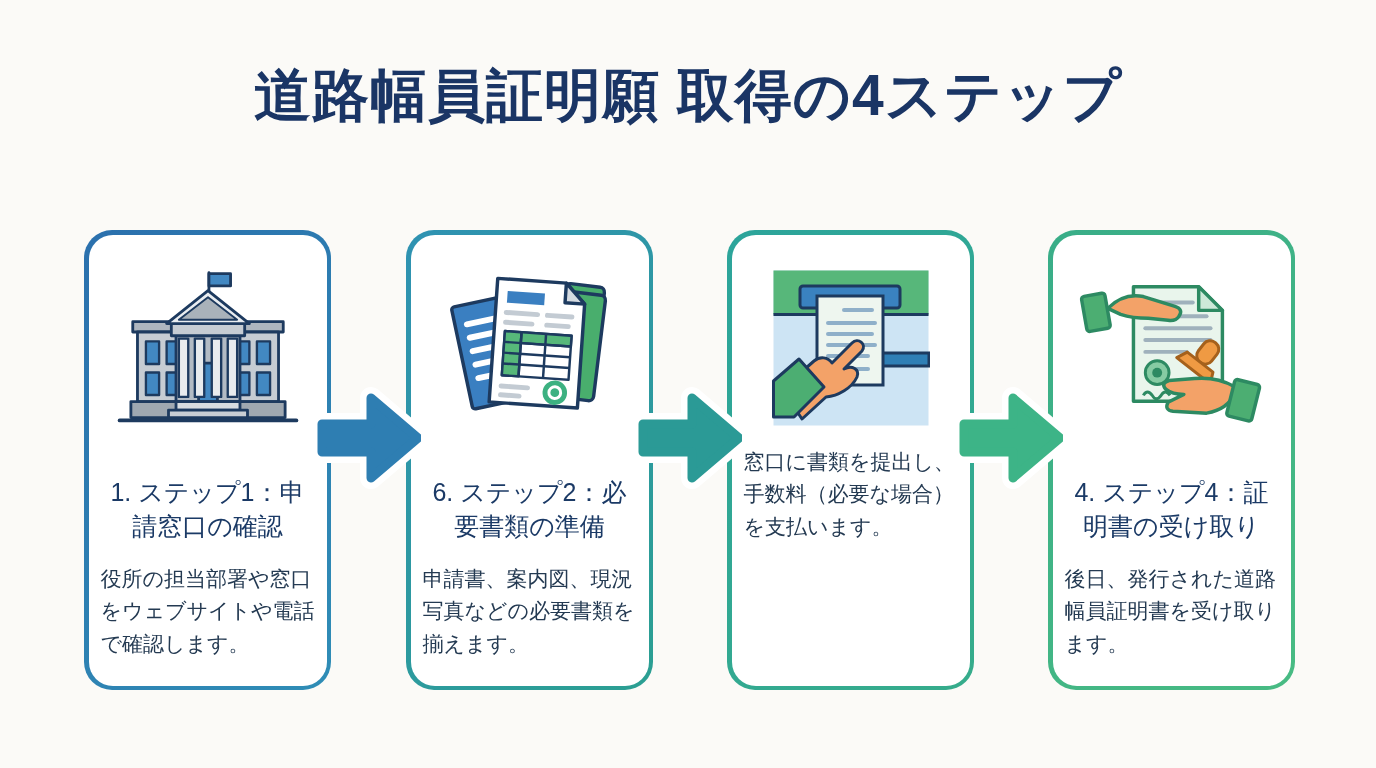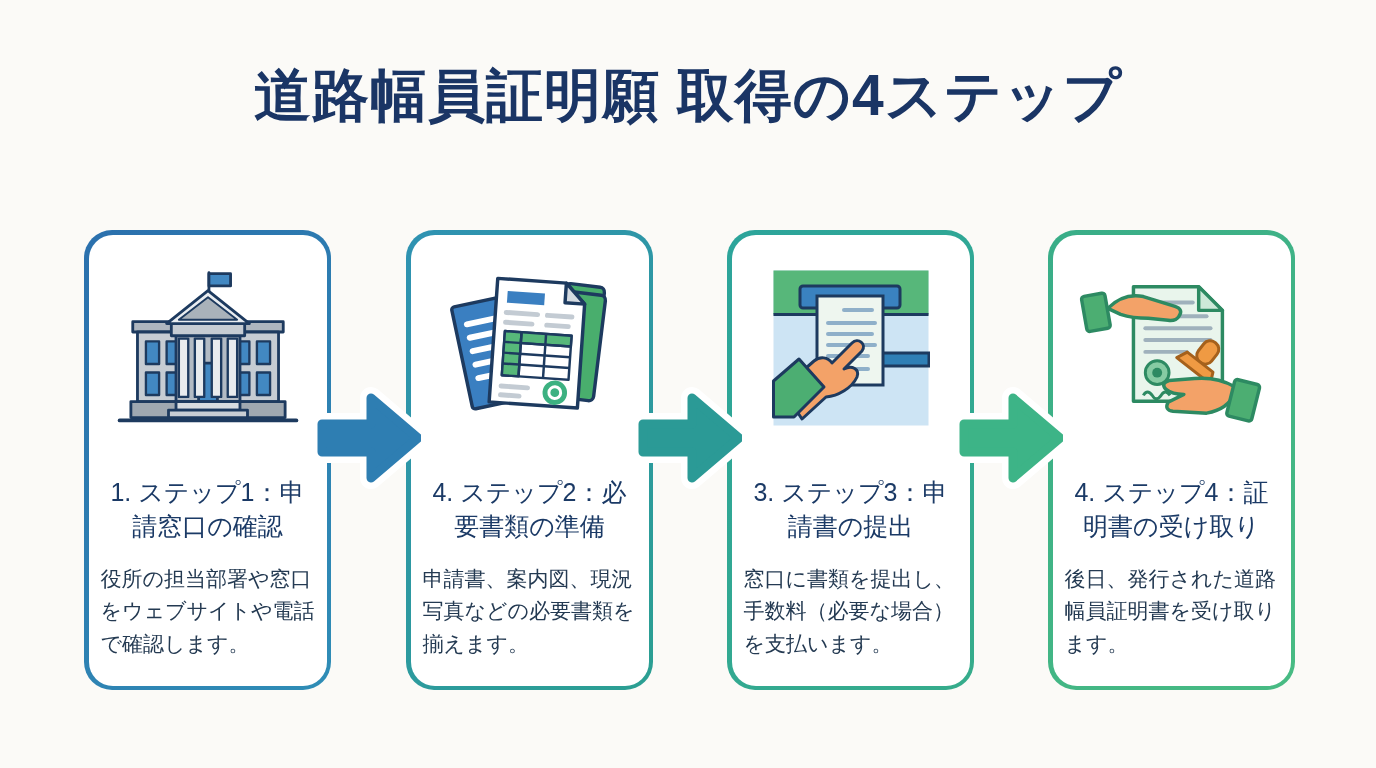--- a/index.html
+++ b/index.html
@@ -132,21 +132,21 @@
               <g stroke="#c3cbd3" stroke-width="5" stroke-linecap="round">
                 <line x1="61" y1="131" x2="88" y2="131"></line>
                   <line x1="61" y1="140" x2="80" y2="140"></line>
               </g>
               <circle cx="116" cy="134" r="10" fill="#ffffff" stroke="#3cb181" stroke-width="5"></circle>
               <circle cx="116" cy="134" r="4.5" fill="#3cb181" stroke="none"></circle>
             </g>
           </g>
         </svg>
       </div>
-      <h2 class="card-title" style="color: rgb(27, 58, 102);">4. ステップ2：必要書類の準備</h2>
+      <h2 class="card-title" style="color: rgb(27, 58, 102);">6. ステップ2：必要書類の準備</h2>
       <p class="card-desc" style="color: rgb(36, 58, 82);">申請書、案内図、現況写真などの必要書類を揃えます。</p>
     </div>
   </div>
 
   <div class="card card-2" style="background: linear-gradient(135deg, rgb(44, 164, 155), rgb(54, 172, 139));">
     <div class="card-inner">
       <div class="icon-box">
         <svg width="158" height="158" viewBox="0 0 158 158">
           <rect x="1.5" y="1.5" width="155" height="155" fill="#cde4f4"></rect>
           <rect x="1.5" y="1.5" width="155" height="44" fill="#57b77a"></rect>
@@ -159,21 +159,20 @@
               <line x1="56" y1="54" x2="103" y2="54"></line>
             <line x1="56" y1="65" x2="100" y2="65"></line>
               <line x1="56" y1="76" x2="103" y2="76"></line>
             <line x1="56" y1="87" x2="96" y2="87"></line>
               <line x1="70" y1="100" x2="96" y2="100"></line>
           </g>
           <path d="M10 120 L42 92 C48 87 56 88 60 94 L80 74 C86 68 95 75 90 82 L72 100 C80 96 88 100 85 108 C80 119 66 127 54 128 L30 150 Z" fill="#f3a268" stroke="#1d3a5f" stroke-width="3" stroke-linejoin="round"></path>
           <polygon points="1.5,112 27,90 52,118 22,148 1.5,148" fill="#4cae72" stroke="#1d3a5f" stroke-width="3" stroke-linejoin="round"></polygon>
         </svg>
       </div>
-      <h2 class="card-title" style="color: rgb(27, 58, 102);">3. ステップ3：申請書の提出</h2>
       <p class="card-desc" style="color: rgb(36, 58, 82);">窓口に書類を提出し、手数料（必要な場合）を支払います。</p>
     </div>
   </div>
 
   <div class="card card-3" style="background: linear-gradient(135deg, rgb(57, 173, 136), rgb(72, 187, 131));">
     <div class="card-inner">
       <div class="icon-box">
         <svg width="188" height="170" viewBox="0 0 190 172">
           <g stroke="#2d8a62" stroke-width="3.5" stroke-linejoin="round">
             <path d="M56 30 H122 L146 54 V146 H56 Z" fill="#e9f5ec"></path>

